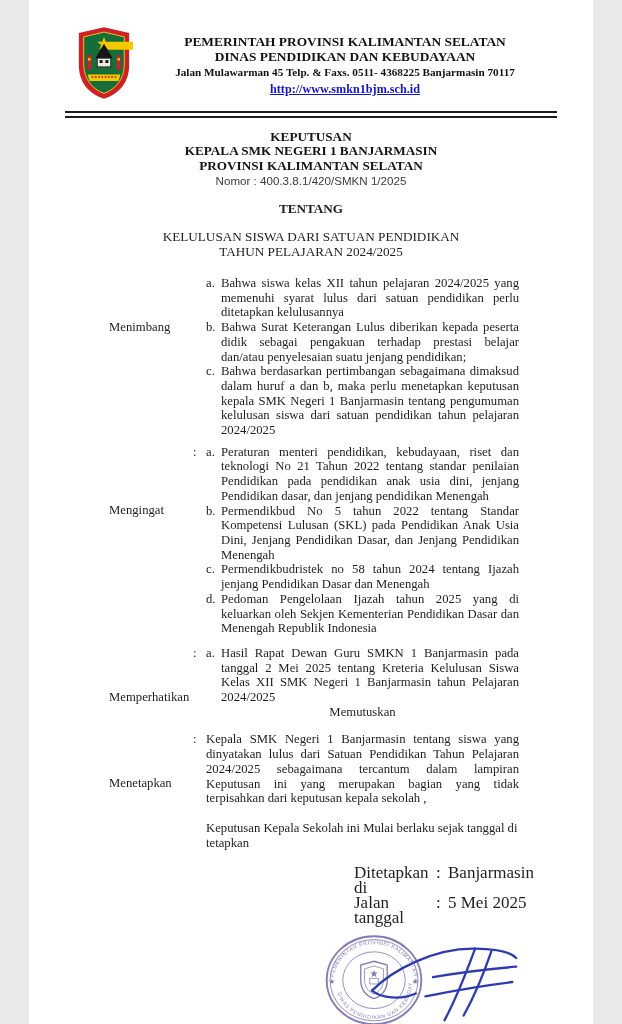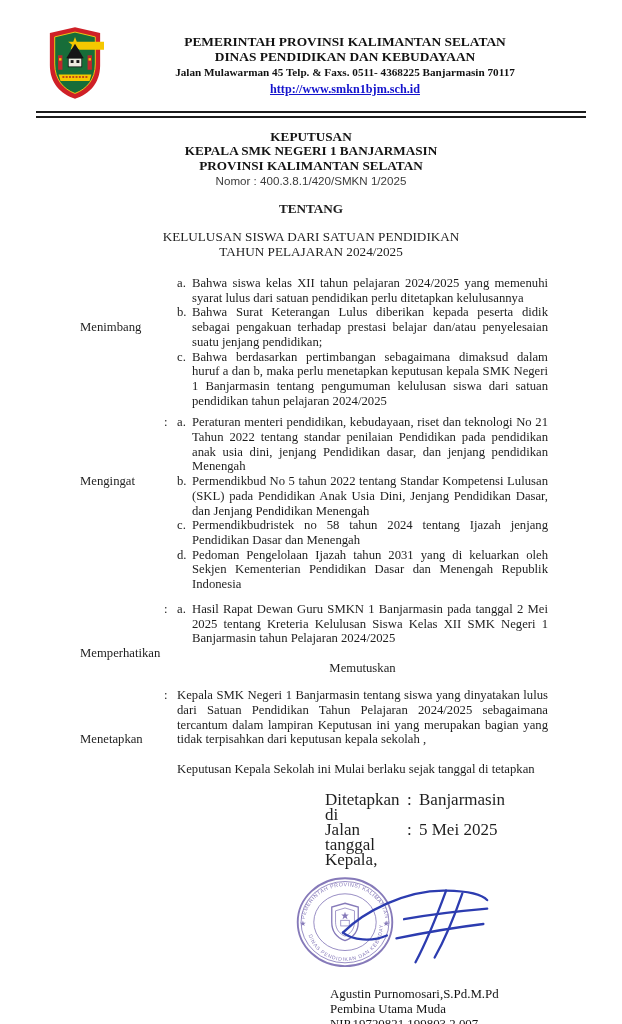--- a/index.html
+++ b/index.html
@@ -1,18 +1,18 @@
 <!DOCTYPE html>
 <html><head>
 <meta charset="utf-8">
 <style>
   html,body { margin:0; padding:0; background:#e9e9e9; }
   .page {
     position:relative;
-    width:622px; height:1024px;
+    width:564px; height:1024px;
     margin:0 auto;
     background:#ffffff;
     font-family:"Liberation Serif","DejaVu Serif",serif;
     color:#1e1e1e;
     overflow:hidden;
   }
 
   
   .letterhead { display:flex; align-items:flex-start; padding:26px 40px 0 46px; }
   .logo-wrap { width:62px; flex:0 0 62px; }
@@ -140,21 +140,21 @@
         <div class="abc-item">
           <span class="abc-marker">b.</span>
           <span class="abc-text">Permendikbud No 5 tahun 2022 tentang Standar Kompetensi Lulusan (SKL) pada Pendidikan Anak Usia Dini, Jenjang Pendidikan Dasar, dan Jenjang Pendidikan Menengah</span>
         </div>
         <div class="abc-item">
           <span class="abc-marker">c.</span>
           <span class="abc-text">Permendikbudristek no 58 tahun 2024 tentang Ijazah jenjang Pendidikan Dasar dan Menengah</span>
         </div>
         <div class="abc-item">
           <span class="abc-marker">d.</span>
-          <span class="abc-text">Pedoman Pengelolaan Ijazah tahun 2031 yang di keluarkan oleh Sekjen Kementerian Pendidikan Dasar dan Menengah Republik Indonesia</span>
+          <span class="abc-text">Pedoman Pengelolaan Ijazah tahun 2025 yang di keluarkan oleh Sekjen Kementerian Pendidikan Dasar dan Menengah Republik Indonesia</span>
         </div>
       </div>
     </div>
 
     <div class="gap-m"></div>
 
     <div class="row">
       <div class="lbl">Memperhatikan</div>
       <div class="colon">:</div>
       <div class="content">
@@ -182,21 +182,20 @@
     <div class="sign-row">
       <span class="sign-lbl">Ditetapkan di</span>
       <span class="sign-colon">:</span>
       <span>Banjarmasin</span>
     </div>
     <div class="sign-row">
       <span class="sign-lbl">Jalan tanggal</span>
       <span class="sign-colon">:</span>
       <span>5 Mei 2025</span>
     </div>
-    <div class="kepala">Kepala,</div>
   </div>
 
   <div class="stamp-sig-area">
     <svg class="stamp" width="114" height="104" viewBox="0 0 120 110">
       <defs>
         <path id="arcTop" d="M17,54 A43,40 0 0 1 103,54"></path>
         <path id="arcBot" d="M20,56 A40,37 0 0 0 100,56"></path>
       </defs>
       <g stroke="#7668b0" fill="none">
         <ellipse cx="60" cy="52" rx="50" ry="46.5" stroke-width="2"></ellipse>

